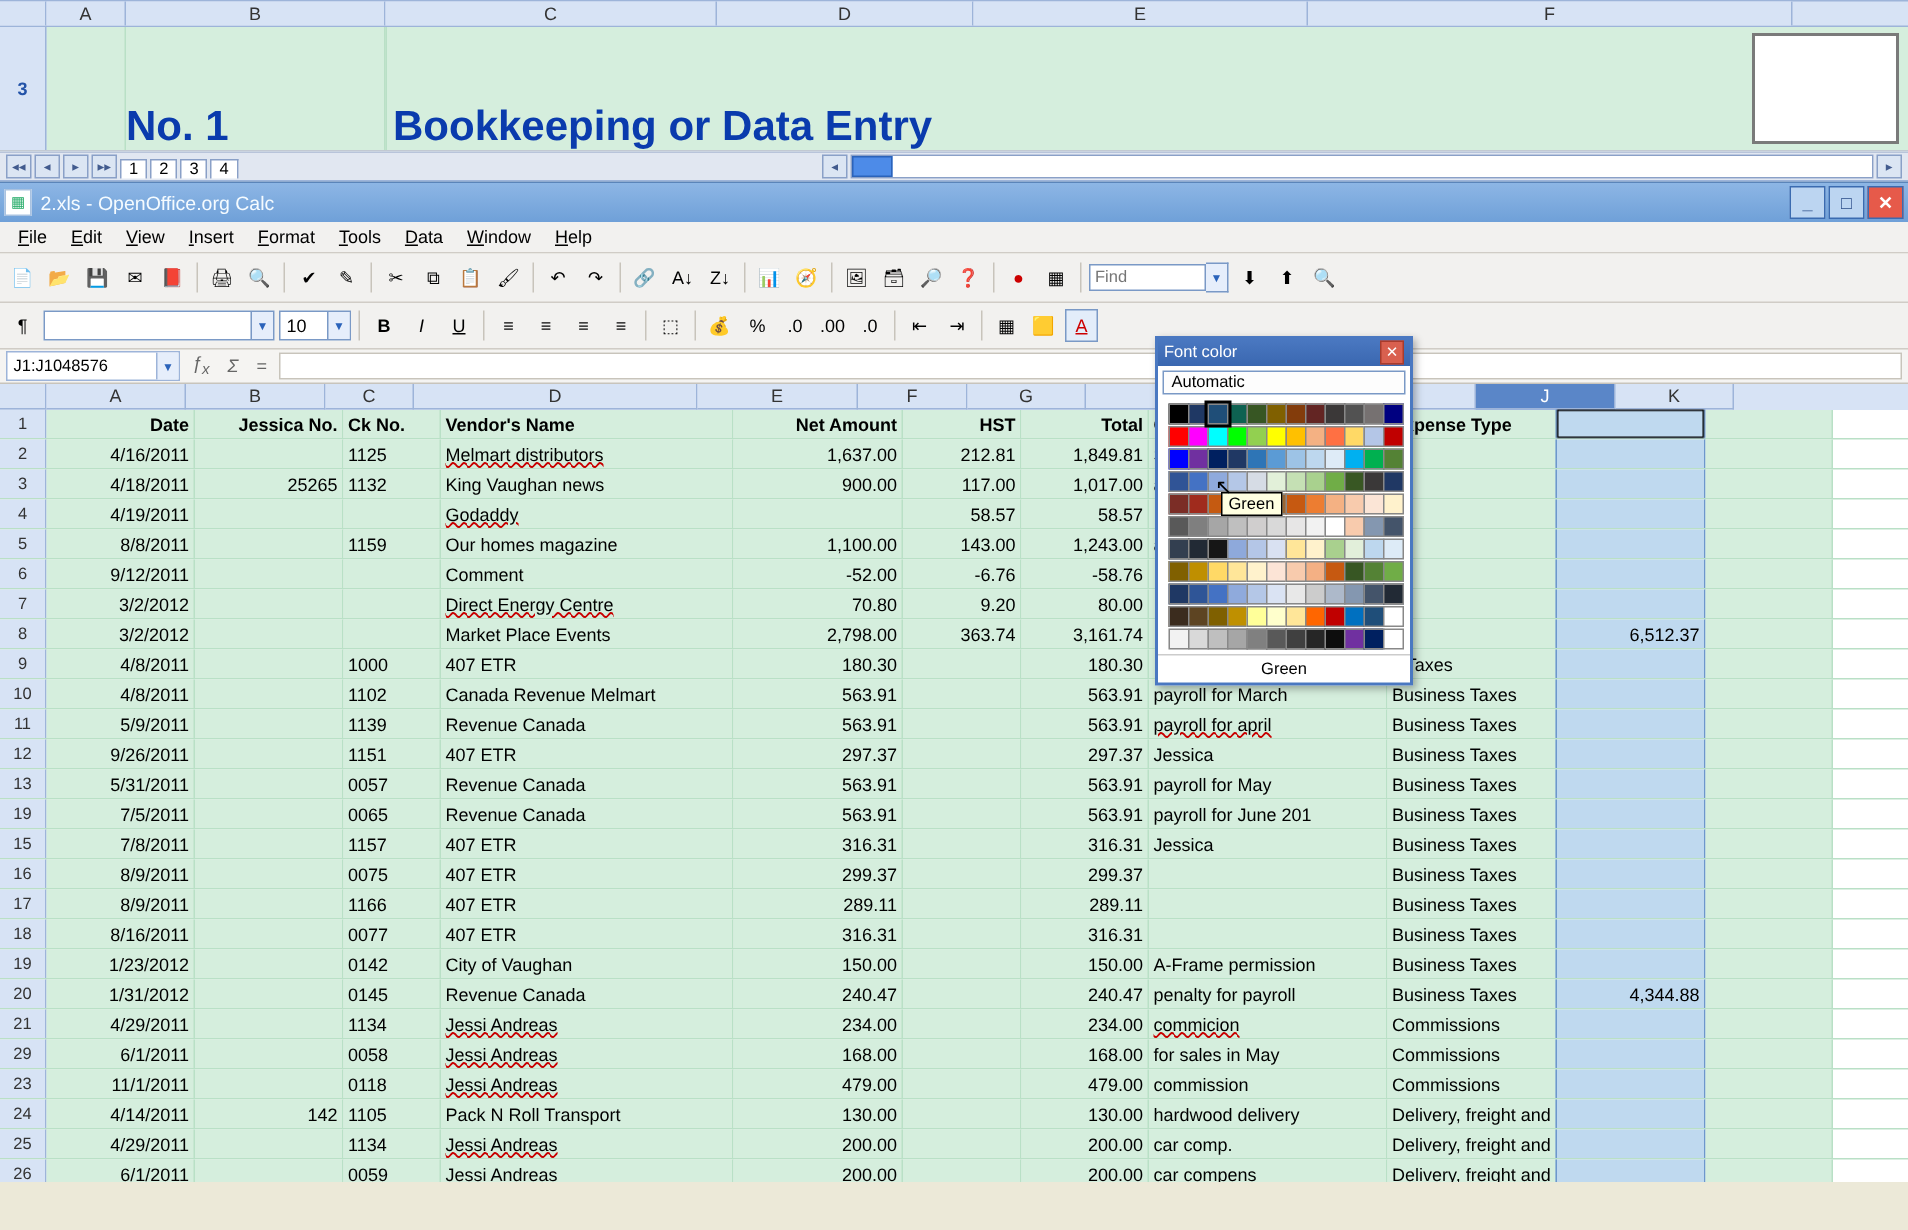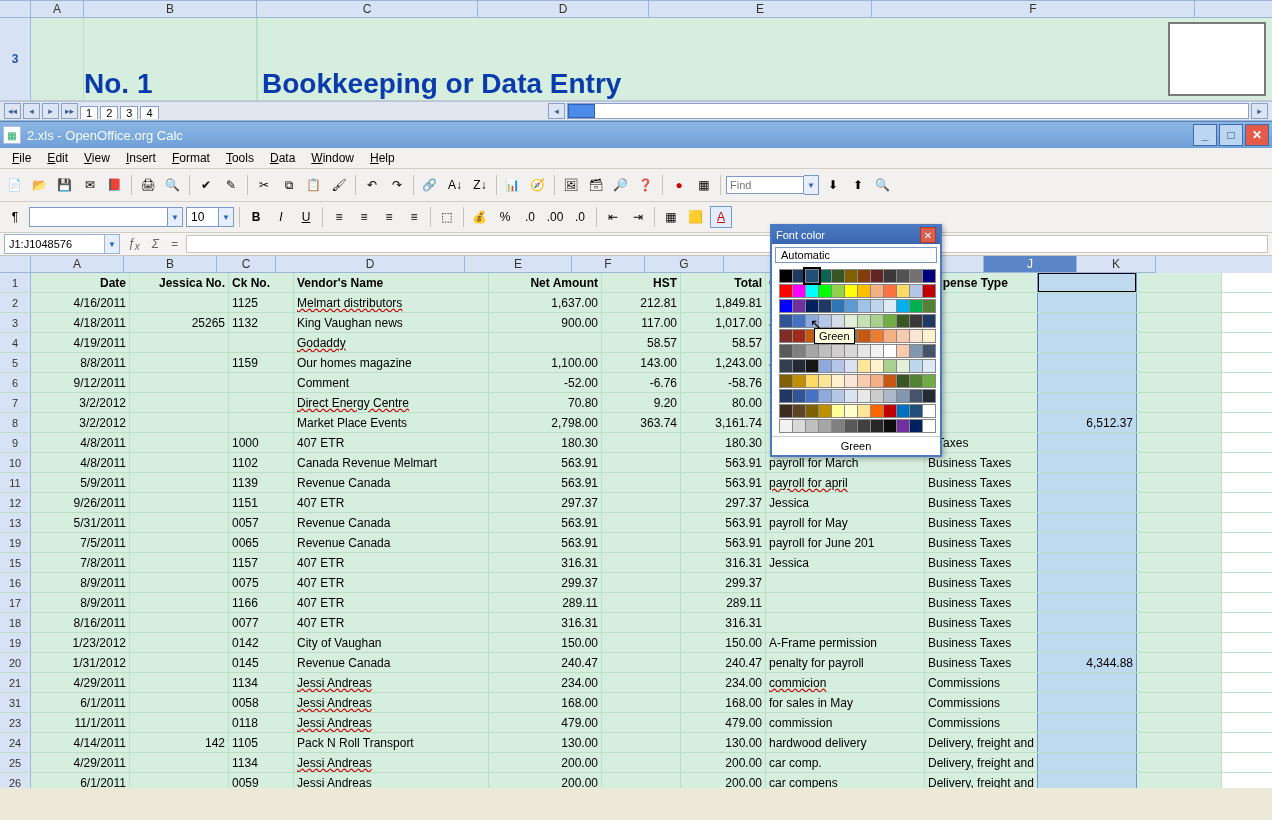--- a/index.html
+++ b/index.html
@@ -560,21 +560,21 @@
         <div class="cell wF num"></div>
         <div class="cell wG num">234.00</div>
         <div class="cell wH">
           <span class="sqg">commicion</span>
         </div>
         <div class="cell wI">Commissions</div>
         <div class="cell wJ selcol num"></div>
         <div class="cell wK"></div>
       </div>
       <div class="row">
-        <div class="rh">31</div>
+        <div class="rh">29</div>
         <div class="cell wA num">6/1/2011</div>
         <div class="cell wB num"></div>
         <div class="cell wC">0058</div>
         <div class="cell wD">
           <span class="sqg">Jessi Andreas</span>
         </div>
         <div class="cell wE num">168.00</div>
         <div class="cell wF num"></div>
         <div class="cell wG num">168.00</div>
         <div class="cell wH">for sales in May</div>

